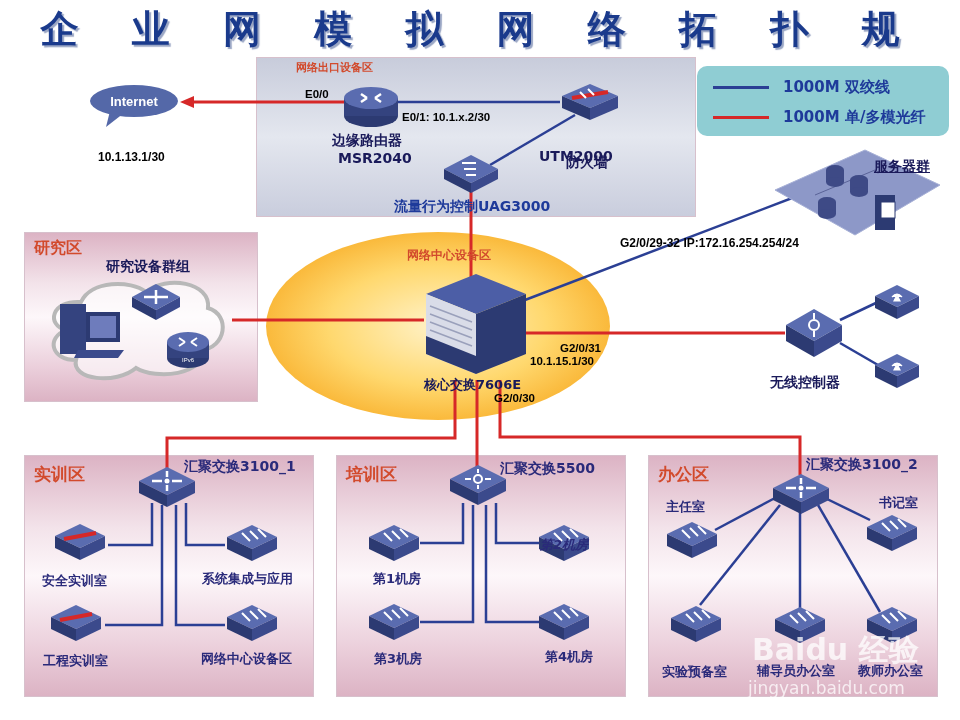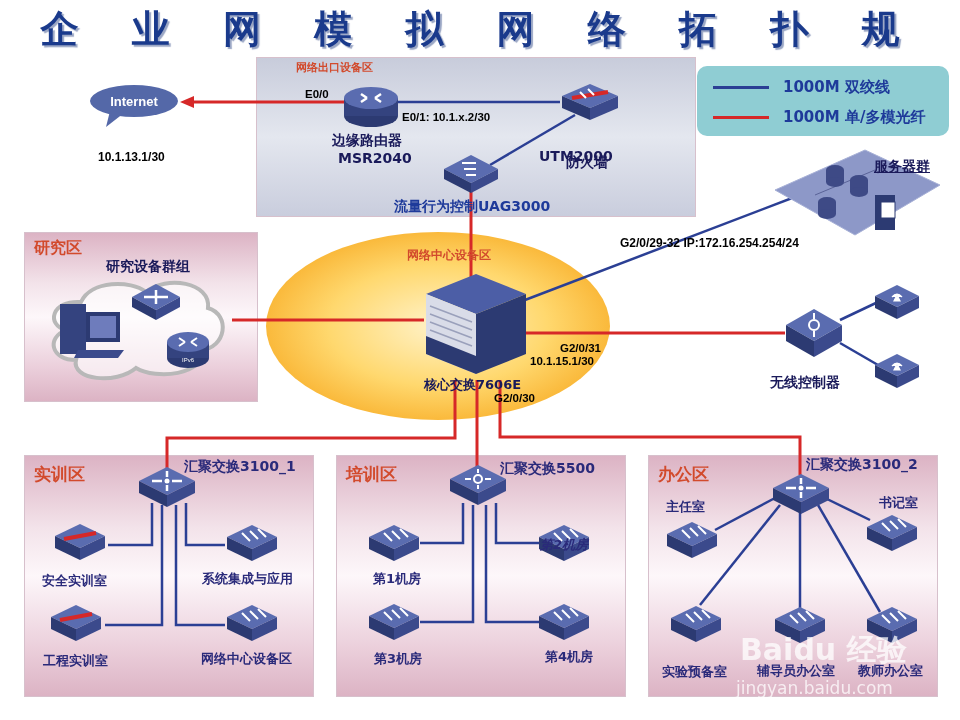--- a/index.html
+++ b/index.html
@@ -11,21 +11,21 @@
   .zone-label { position:absolute; color:#d24a2c; font-weight:bold; font-size:17px; font-family:"DejaVu Serif", serif; }
   .dev-label { position:absolute; color:#2a2a7a; font-weight:bold; font-size:13px; white-space:nowrap; }
   .dev-label-dark { position:absolute; color:#1a1a5a; font-weight:bold; font-size:14px; white-space:nowrap; text-align:center; }
   .port { position:absolute; color:#000; font-weight:bold; font-size:11.5px; font-family:"Liberation Sans", sans-serif; white-space:nowrap; }
   .legend { position:absolute; left:697px; top:66px; width:252px; height:70px; background:#8fcdd3; border-radius:10px; }
   .legend-row { position:absolute; left:16px; font-weight:bold; font-size:15px; color:#1e3a9a; white-space:nowrap; }
   .legend-line { display:inline-block; width:56px; height:3px; vertical-align:middle; margin-right:14px; }
   .ellipse { position:absolute; left:266px; top:232px; width:344px; height:188px; border-radius:50%; background:radial-gradient(ellipse at 50% 50%, #fff2c8 0%, #ffd86e 45%, #f7a81f 85%, #f2a213 100%); }
   svg.wires { position:absolute; left:0; top:0; }
   .dev { position:absolute; }
-  .watermark { position:absolute; color:rgba(255,255,255,0.75); font-weight:bold; white-space:nowrap; }
+  .watermark { position:absolute; color:rgba(255,255,255,0.75); font-weight:bold; white-space:nowrap;margin-left:12px; }
 </style>
 </head>
 <body>
 
 <div class="title">企 业 网 模 拟 网 络 拓 扑 规 划 图</div>
 
 <div class="zone zone-gray" style="left:256px;top:57px;width:438px;height:158px;"></div>
 <div class="zone zone-pink" style="left:24px;top:232px;width:232px;height:168px;"></div>
 <div class="zone zone-pink" style="left:24px;top:455px;width:288px;height:240px;"></div>
 <div class="zone zone-pink" style="left:336px;top:455px;width:288px;height:240px;"></div>

